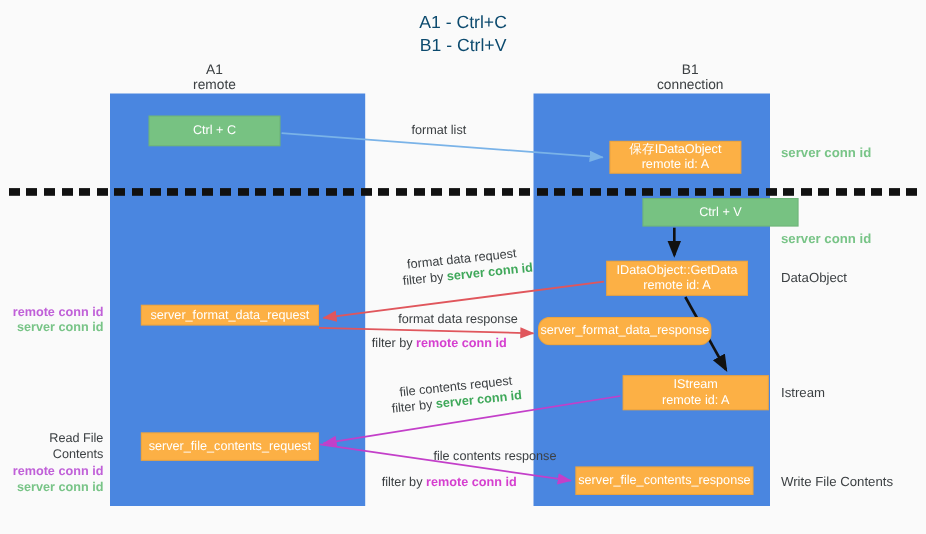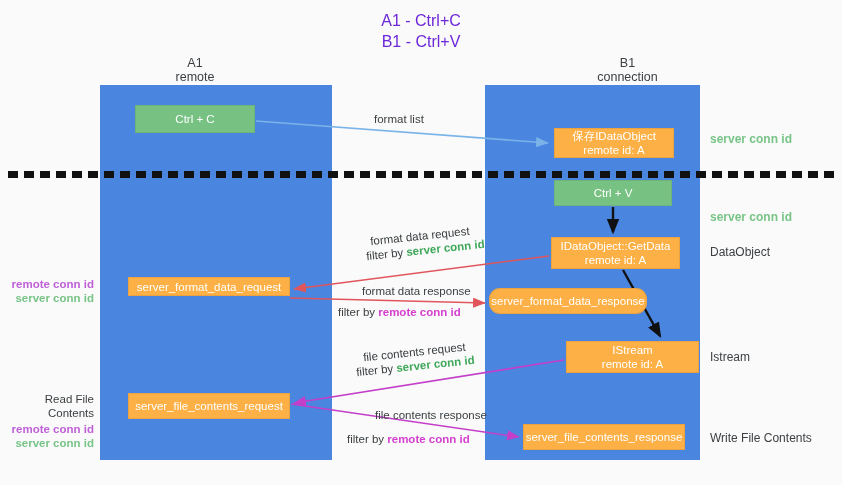--- a/index.html
+++ b/index.html
@@ -23,21 +23,21 @@
   }
   .abs { position: absolute; }
 
   
   #title-block {
     left: 0; top: 10px;
     width: 842px;
     text-align: center;
     font-size: 16px;
     line-height: 21px;
-    color: #6d28d9;
+    color: #0c4a6e;
   }
 
   
   .col-header {
     text-align: center;
     font-size: 12.5px;
     line-height: 14px;
     color: #3c4043;
   }
   #col-header-a1 { left: 120px; top: 56px; width: 150px; }
@@ -72,21 +72,21 @@
     line-height: 14px;
     text-align: center;
     border: 1px solid rgba(0,0,0,0.07);
   }
   .node.green  { background: #77c282; }
   .node.orange { background: #fcb045; }
   .node .l2 { display: block; }
 
   
   #node-ctrl-c      { left: 135px; top: 105px; width: 120px; height: 28px; }
-  #node-ctrl-v      { left: 554px; top: 180px; width: 118px; height: 26px; }
+  #node-ctrl-v      { left: 584px; top: 180px; width: 142px; height: 26px; }
   #node-dataobject  { left: 554px; top: 128px; width: 120px; height: 30px; }
   #node-getdata     { left: 551px; top: 237px; width: 129px; height: 32px; }
   #node-istream     { left: 566px; top: 341px; width: 133px; height: 32px; }
   #node-sfdreq      { left: 128px; top: 277px; width: 162px; height: 19px; }
   #node-sfdres      { left: 489px; top: 288px; width: 158px; height: 26px; border-radius: 11px; }
   #node-sfcreq      { left: 128px; top: 393px; width: 162px; height: 26px; }
   #node-sfcres      { left: 523px; top: 424px; width: 162px; height: 26px; }
 
   
   .right-note {
@@ -128,21 +128,21 @@
   .edge-label .hl-green { color: #3fa85a; font-weight: bold; }
   .edge-label .hl-pink  { color: #d53fcf; font-weight: bold; }
 
   #lbl-format-list   { left: 374px; top: 112px; }
   #lbl-fdreq-1       { left: 370px; top: 229px; transform: rotate(-6deg); }
   #lbl-fdreq-2       { left: 366px; top: 243px; transform: rotate(-6deg); }
   #lbl-fdres-1       { left: 362px; top: 284px; }
   #lbl-fdres-2       { left: 338px; top: 305px; }
   #lbl-fcreq-1       { left: 363px; top: 345px; transform: rotate(-6deg); }
   #lbl-fcreq-2       { left: 356px; top: 359px; transform: rotate(-6deg); }
-  #lbl-fcres-1       { left: 375px; top: 408px; }
+  #lbl-fcres-1       { left: 394px; top: 408px; }
   #lbl-fcres-2       { left: 347px; top: 432px; }
 
   
   #arrows {
     position: absolute;
     left: 0; top: 0;
     width: 842px; height: 485px;
     pointer-events: none;
   }
 </style>

